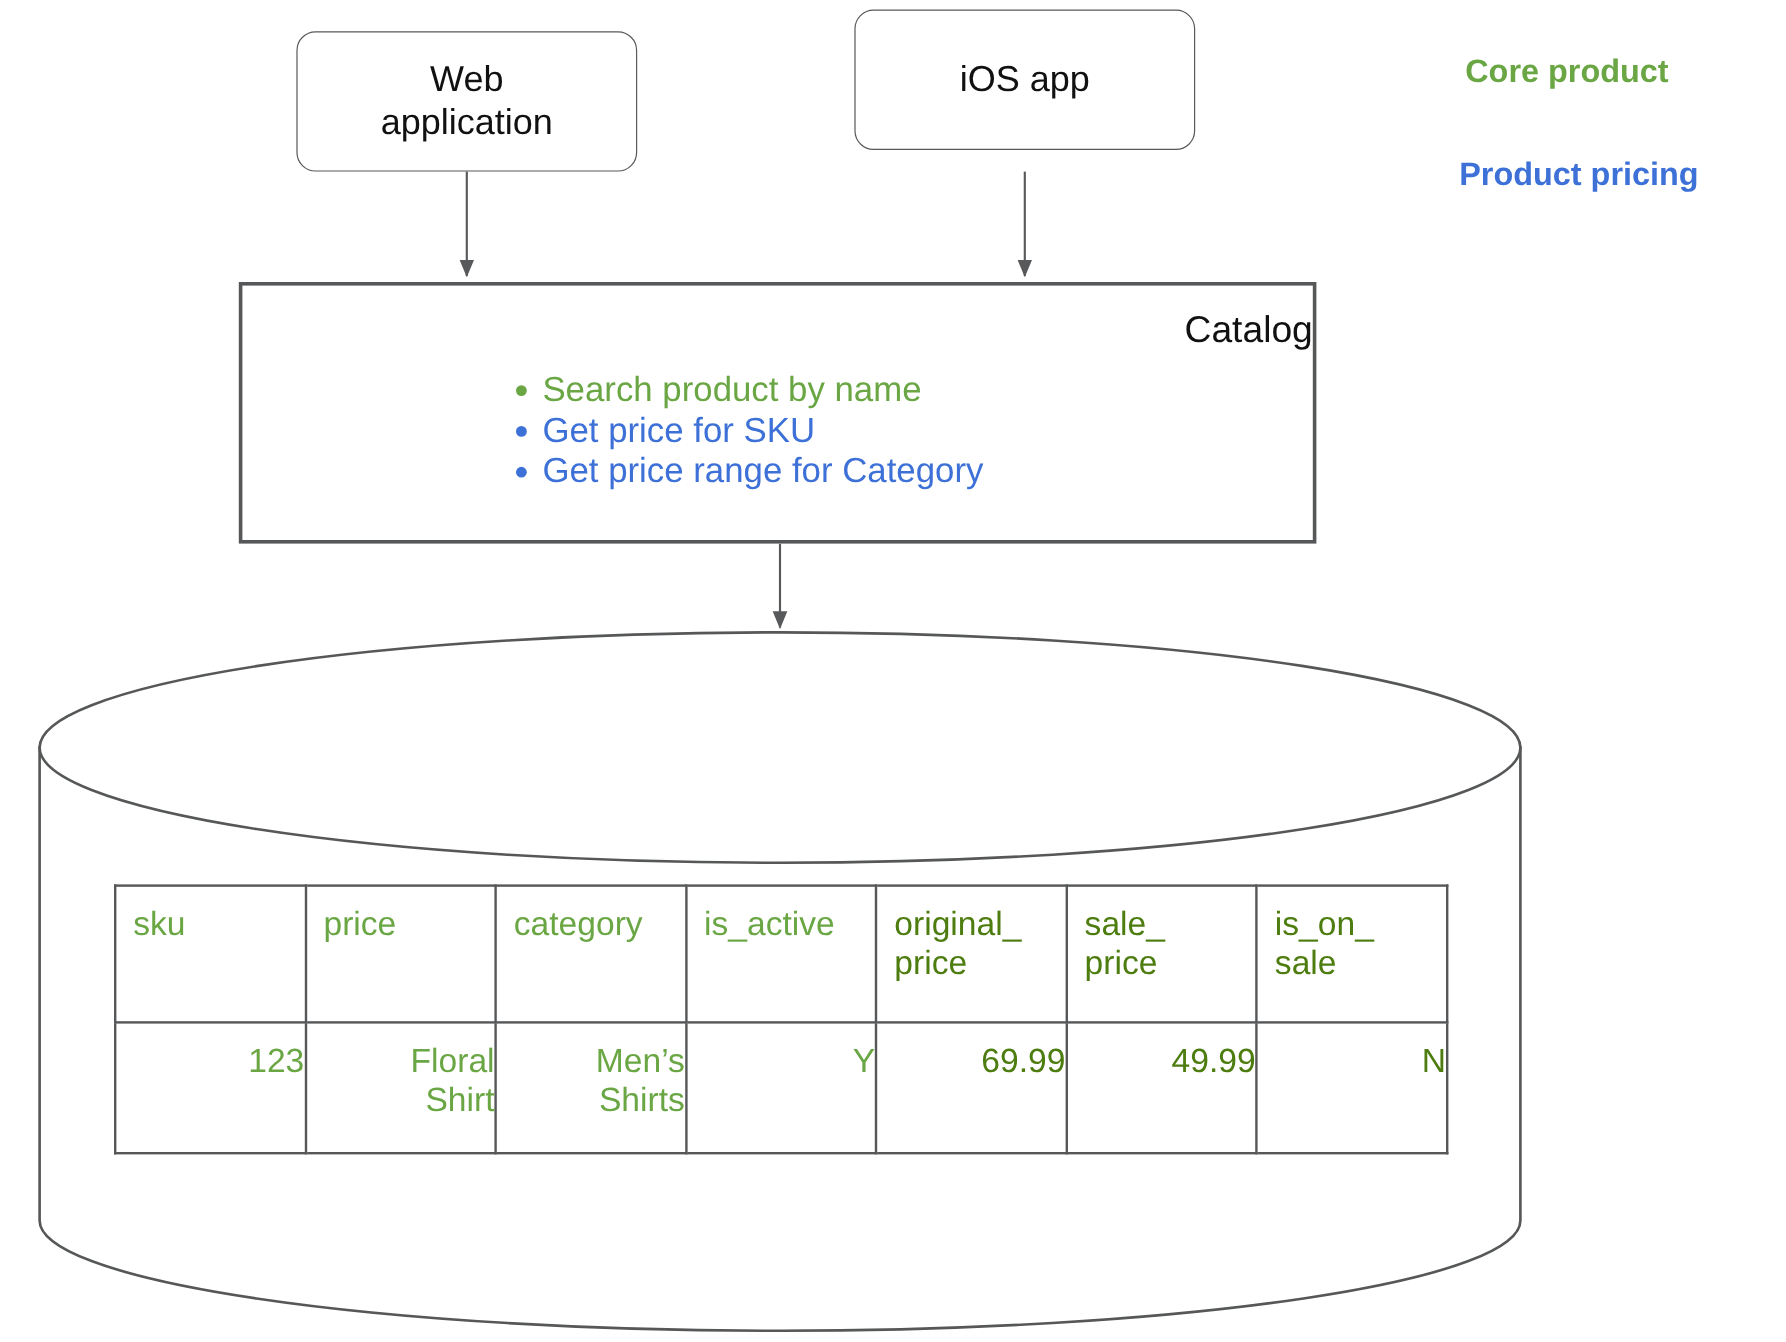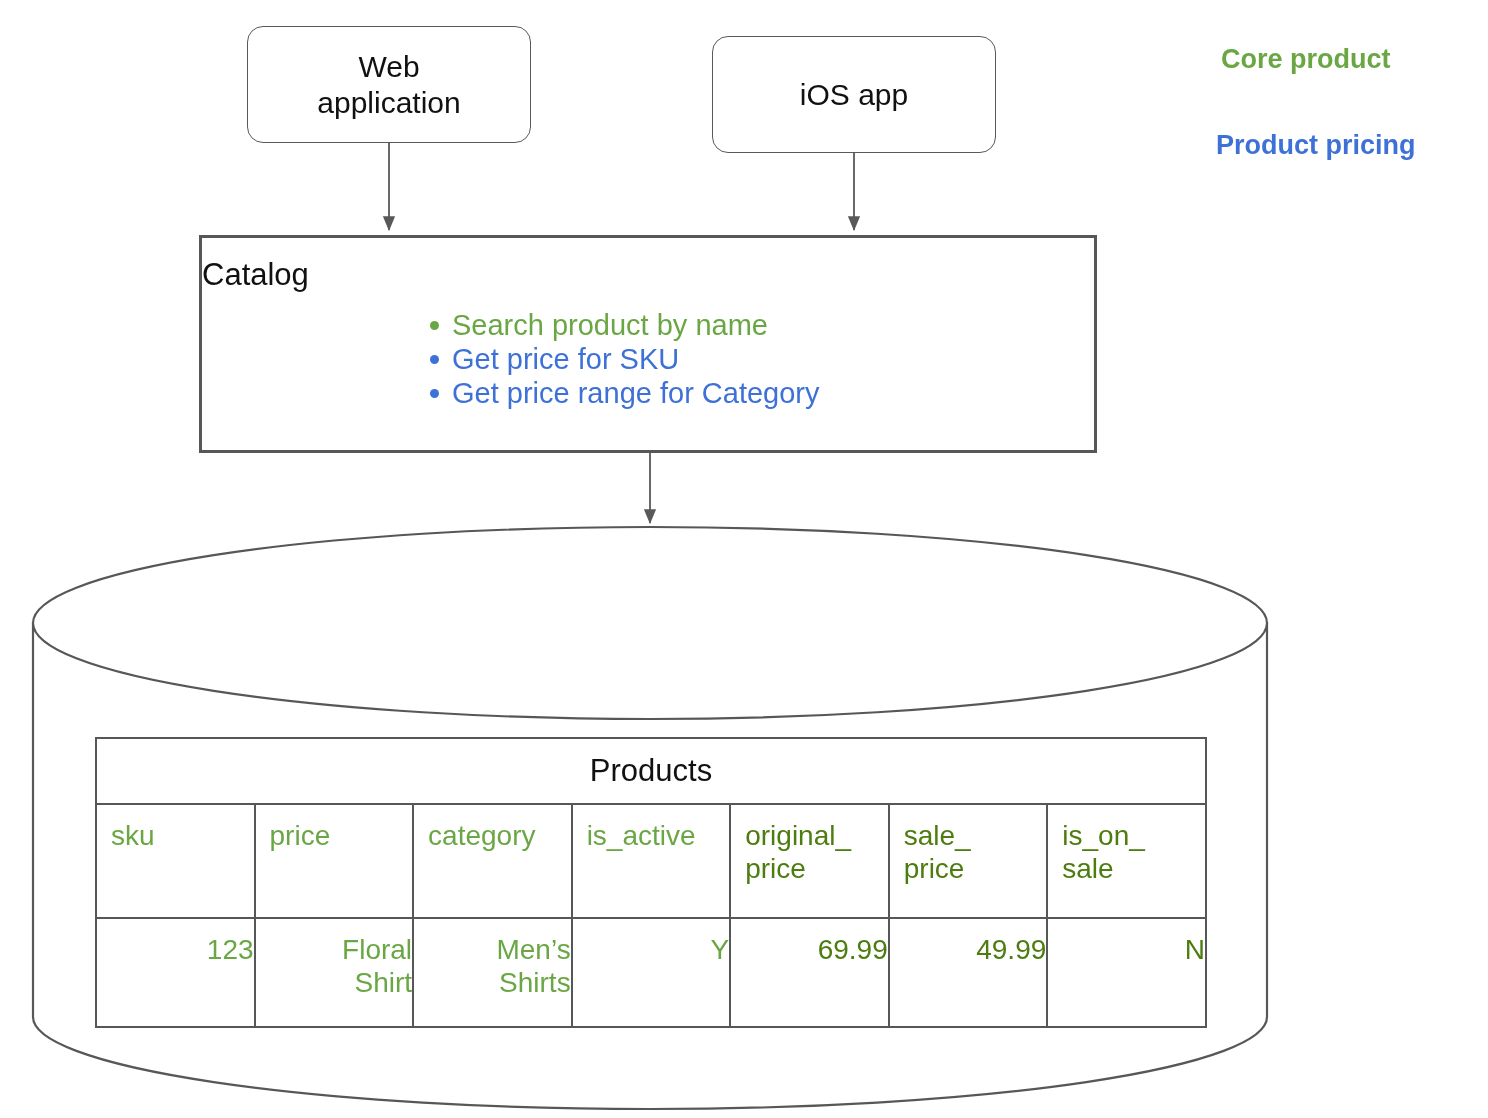--- a/index.html
+++ b/index.html
@@ -32,38 +32,38 @@
     display: flex;
     align-items: center;
     justify-content: center;
     text-align: center;
     font-size: 30px;
     line-height: 1.17;
     color: #111111;
     box-sizing: border-box;
   }
   #web-application-box { left: 247px; top: 26px; width: 284px; height: 117px; align-items: center; }
-  #ios-app-box         { left: 712px; top: 36px; width: 284px; height: 117px; }
+  #ios-app-box         { left: 712px; top: 8px; width: 284px; height: 117px; }
 
   
   #catalog-box {
     position: absolute;
     left: 199px;
     top: 235px;
     width: 898px;
     height: 218px;
     border: 3px solid #555759;
     background: #ffffff;
     box-sizing: border-box;
   }
   #catalog-title {
     position: absolute;
     left: 0; right: 0;
     top: 21px;
-    text-align: left;
+    text-align: right;
     font-size: 31px;
     color: #111111;
     line-height: 1;
   }
   #catalog-ops {
     position: absolute;
     left: 224px;
     top: 70px;
     list-style: none;
     margin: 0;
@@ -190,23 +190,20 @@
   <colgroup>
     <col class="col">
       <col class="col">
       <col class="col">
       <col class="col">
     <col class="col">
       <col class="col">
       <col class="col">
   </colgroup>
   <tbody>
-    <tr>
-      <td class="tbl-title" colspan="7">Products</td>
-    </tr>
     <tr>
       <td class="hdr-cell c-core">sku</td>
       <td class="hdr-cell c-core">price</td>
       <td class="hdr-cell c-core">category</td>
       <td class="hdr-cell c-core">is_active</td>
       <td class="hdr-cell c-price"><span>original_</span><br><span>price</span></td>
       <td class="hdr-cell c-price"><span>sale_</span><br><span>price</span></td>
       <td class="hdr-cell c-price"><span>is_on_</span><br><span>sale</span></td>
     </tr>
     <tr>

